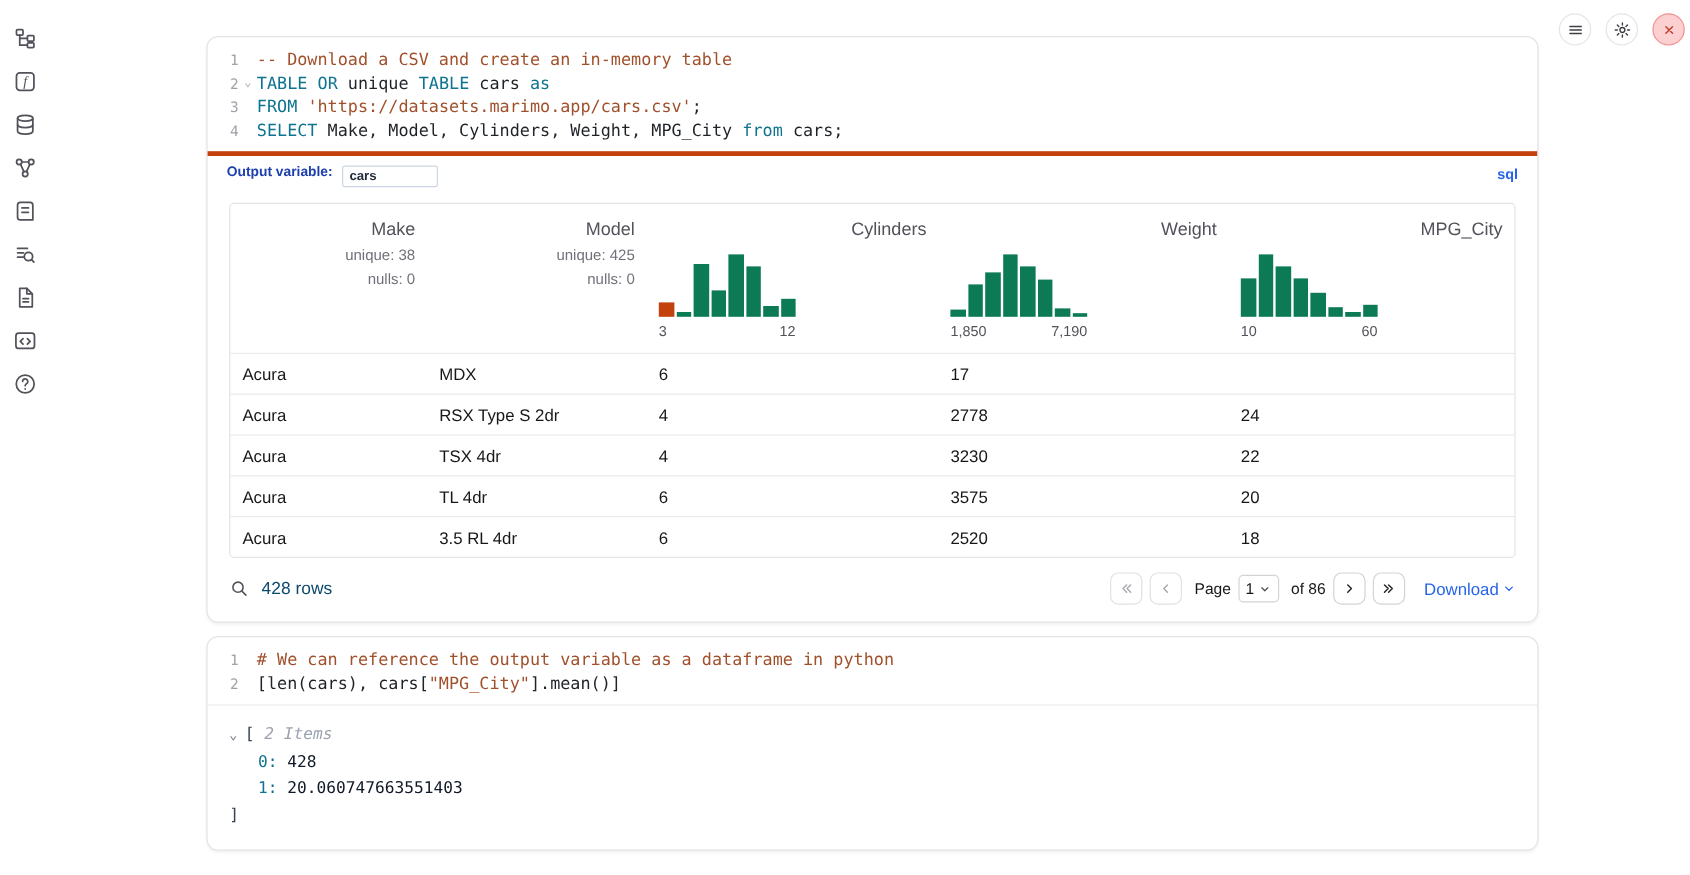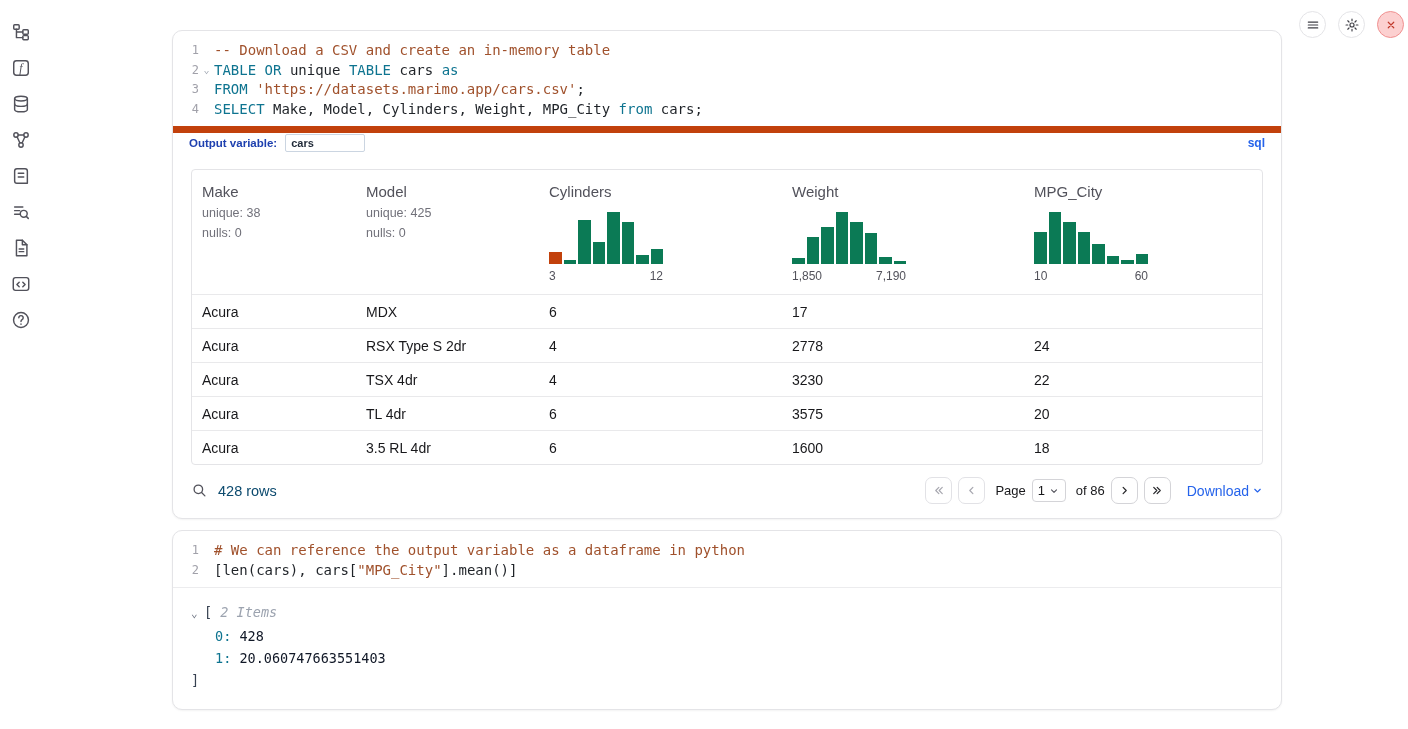--- a/index.html
+++ b/index.html
@@ -23,30 +23,30 @@
 
   .code-area { padding:10px 0 7px; font-family:"DejaVu Sans Mono", monospace; font-size:14px; }
   .code-line { display:flex; white-space:pre; line-height:19.6px; }
   .ln { width:26px; flex:none; text-align:right; color:#a1a1aa; font-size:12px; line-height:19.6px; }
   .fold { width:15px; flex:none; text-align:center; color:#9ca3af; font-size:10px; line-height:18px; }
   .tok-c { color:var(--comment); }
   .tok-k { color:var(--keyword); }
   .tok-s { color:var(--string); }
   .tok-p { color:#1f2328; }
 
-  .outvar-row { border-top:7px solid #c2410c; display:flex; align-items:center; padding:8px 16px; height:27px; }
+  .outvar-row { border-top:4px solid #c2410c; display:flex; padding:8px 16px; height:27px; }
   .outvar-label { font-size:11.5px; font-weight:700; color:var(--label_blue); }
   .outvar-input { margin-left:8px; width:80px; height:18px; border:1px solid #cbd5e1; border-radius:2px;
                   font-size:11px; font-weight:700; color:#1f2937; padding:0 5px; font-family:"Liberation Sans",sans-serif; }
   .flex-spacer { flex:1; }
   .lang-badge { font-size:12px; font-weight:700; color:var(--blue); }
 
   
   .table-wrap { margin:16px 18px 0; border:1px solid #e4e4e7; border-radius:4px; overflow:hidden; }
-  .t-grid { display:grid; grid-template-columns:164px 183px 243px 242px 1fr; }
+  .t-grid { display:grid; grid-template-columns:164px 183px 243px 242px 1fr;text-align:right; }
   .th-cell { padding:12px 10px 10px; cursor:pointer; }
   .th-label { font-size:15px; line-height:20px; color:#52525b; }
   .th-stat { margin-top:3px; font-size:12.5px; color:#71717a; line-height:17px; }
   .th-stat:first-of-type { margin-top:10px; }
   .hist { margin-top:10px; width:114px; height:52px; display:flex; align-items:flex-end; gap:2px; }
   .hist-bar { flex:1; background:var(--green); }
   .hist-bar.accent { background:var(--orange); }
   .hist-axis { width:114px; display:flex; justify-content:space-between; font-size:12px; color:#52525b; margin-top:5px; height:15px; }
   .t-row { border-top:1px solid #e9e9eb; }
   .td-cell { padding:0 10px; height:33px; display:flex; align-items:center; font-size:14px; color:#18181b; }
@@ -265,21 +265,21 @@
             <div class="td-cell">Acura</div>
             <div class="td-cell">TL 4dr</div>
             <div class="td-cell">6</div>
             <div class="td-cell">3575</div>
             <div class="td-cell">20</div>
           </div>
           <div class="t-grid t-row">
             <div class="td-cell">Acura</div>
             <div class="td-cell">3.5 RL 4dr</div>
             <div class="td-cell">6</div>
-            <div class="td-cell">1600</div>
+            <div class="td-cell">2520</div>
             <div class="td-cell">18</div>
           </div>
         </div>
     </div>
 
     <div class="t-footer">
       <span class="search-btn">
         <svg width="17" height="17" viewBox="0 0 22 22" fill="none" stroke="currentColor" stroke-width="1.7" stroke-linecap="round">
             <circle cx="9.5" cy="9.5" r="5.5"></circle>
             <path d="m13.7 13.7 4.3 4.3"></path>

